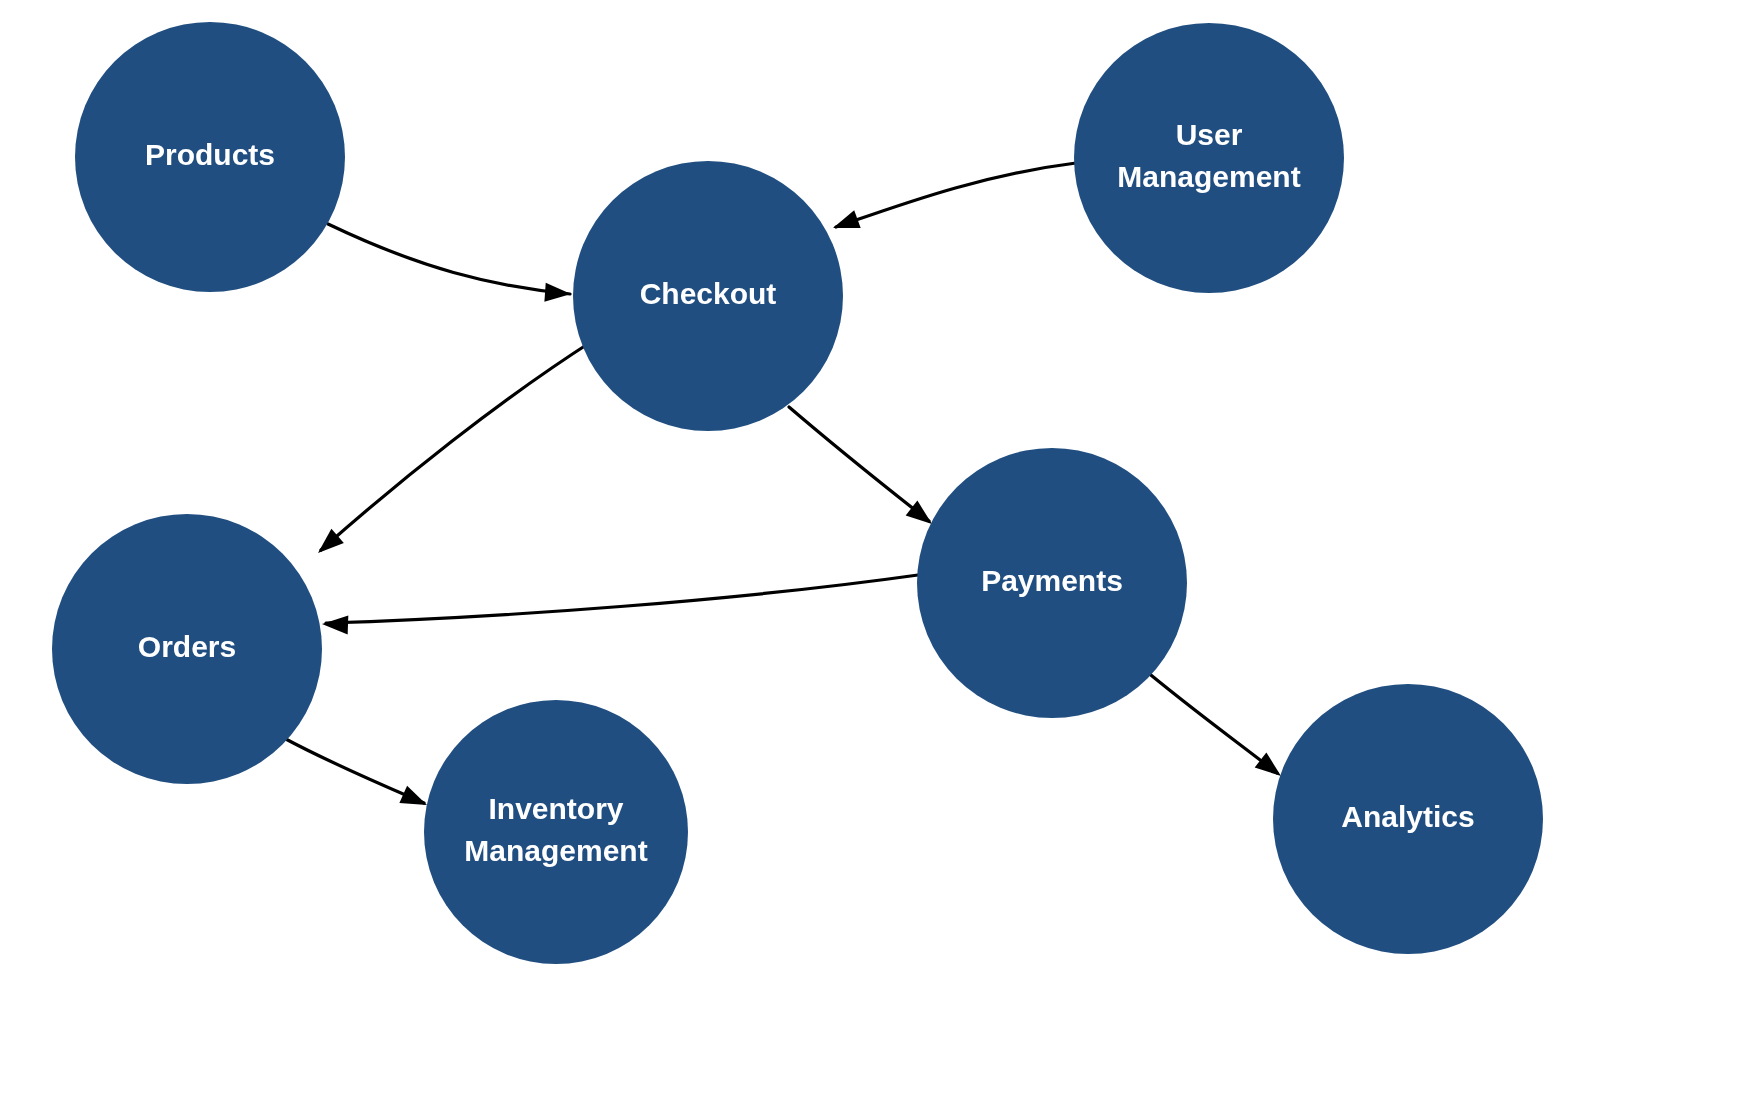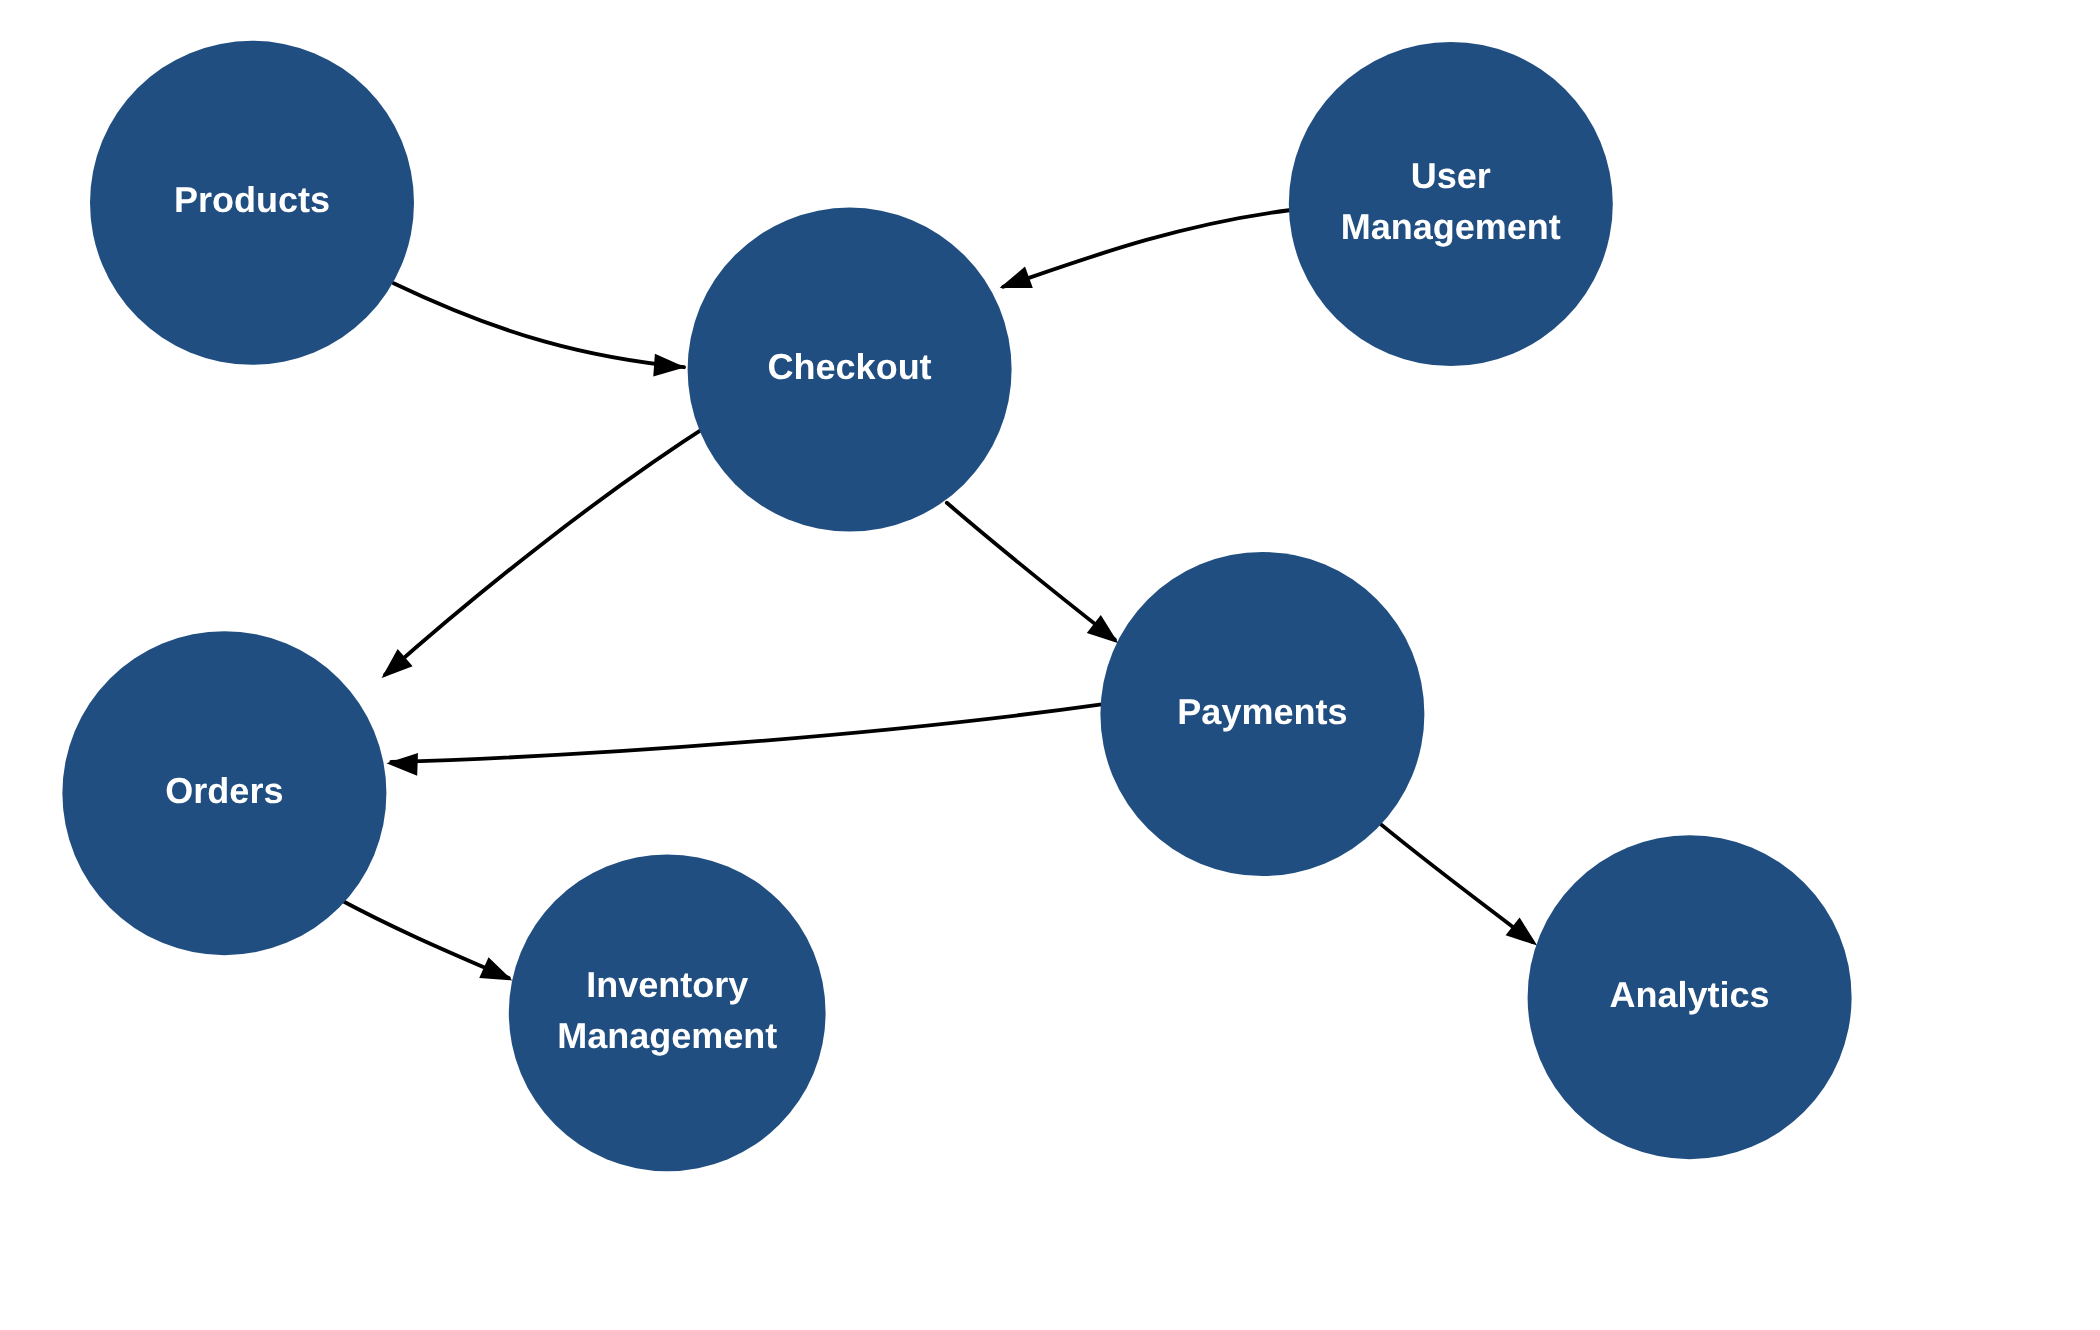--- a/index.html
+++ b/index.html
@@ -12,21 +12,20 @@
     width: 1750px;
     height: 1108px;
     font-family: "Liberation Sans", sans-serif;
     overflow: hidden;
   }
   #graph-canvas {
     position: relative;
     width: 1750px;
     height: 956px;
     background: #ffffff;
-    margin-top: 12px;
   }
   svg.graph-svg {
     position: absolute;
     top: 0;
     left: 0;
     width: 1750px;
     height: 1108px;
     display: block;
   }
   .node-circle {

